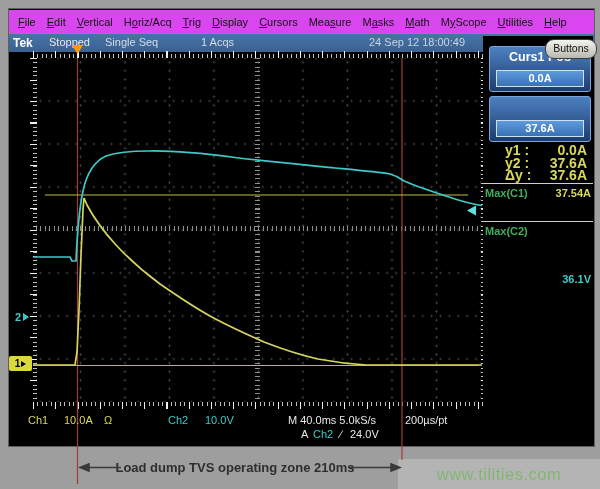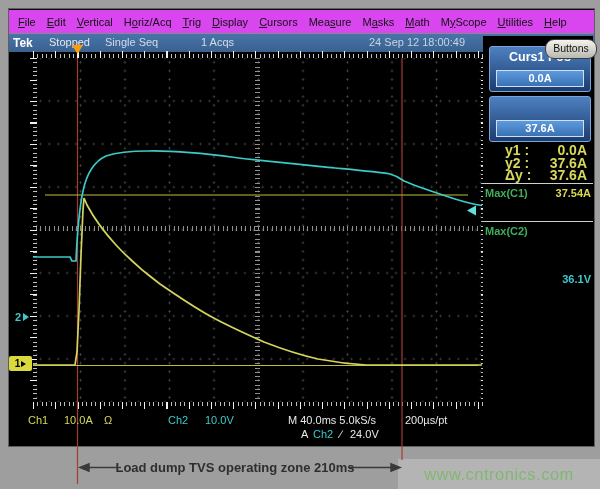--- a/index.html
+++ b/index.html
@@ -221,16 +221,16 @@
     </div>
     <div class="sep" id="sep2"></div>
     <div class="measrow" id="meas2">
       <span class="ml">Max(C2)</span>
       <span class="mv">36.1V</span>
     </div>
   </div>
 
   <div id="zone-label">Load dump TVS operating zone  210ms</div>
   <div id="watermark">
-    <span>www.cntronics.com</span>
+    <span>www.tilities.com</span>
   </div>
 
 </div>
 
 </body></html>

